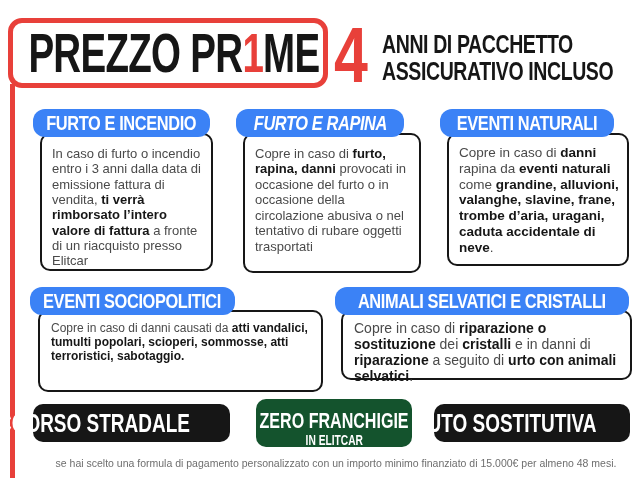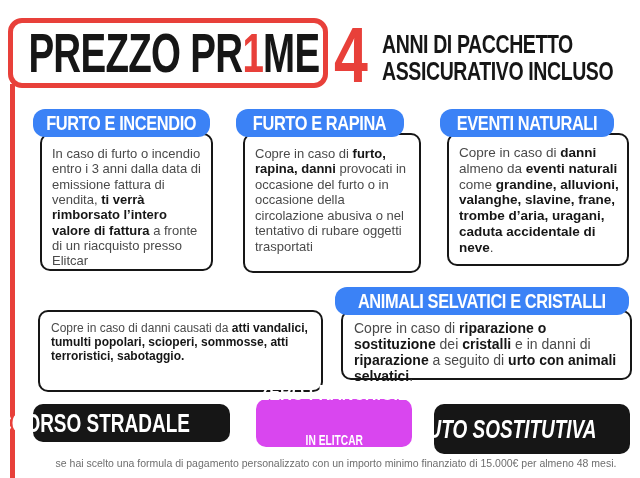--- a/index.html
+++ b/index.html
@@ -42,44 +42,44 @@
   }
   .card .bodybox{
     position:absolute;box-sizing:border-box;background:#fff;border:2px solid #161616;
     border-radius:10px;color:#4a4a4a;
   }
   .card .bodybox b{color:#161616;}
   .card1{left:33px;top:109px;width:180px;height:160px;}
   .card1 .pill{width:177px;}
   .card1 .bodybox{left:7px;top:24px;width:173px;height:138px;padding:11px 7px 20px 10px;font-size:13px;line-height:1.18;}
   .card2{left:236px;top:109px;width:185px;height:160px;}
-  .card2 .pill{width:168px;}
+  .card2 .pill{width:168px;font-style:italic;}
   .card2 .bodybox{left:7px;top:24px;width:178px;height:140px;padding:11px 7px 6px 10px;font-size:13px;line-height:1.19;}
   .card3{left:440px;top:109px;width:189px;height:160px;}
   .card3 .pill{width:174px;}
   .card3 .bodybox{left:7px;top:24px;width:182px;height:133px;padding:10px 6px 6px 10px;font-size:13.5px;line-height:1.17;}
   .card4{left:30px;top:287px;width:293px;height:105px;}
   .card4 .pill{width:205px;}
   .card4 .bodybox{left:8px;top:23px;width:285px;height:82px;padding:9px 8px 6px 11px;font-size:12px;line-height:1.17;}
   .card5{left:335px;top:287px;width:297px;height:95px;}
   .card5 .pill{width:294px;}
   .card5 .bodybox{left:6px;top:23px;width:291px;height:70px;padding:8px 8px 5px 11px;font-size:14px;line-height:1.15;}
   
   .badge{
     position:absolute;background:#161616;border-radius:10px;color:#fff;
     display:flex;align-items:center;justify-content:flex-end;box-sizing:border-box;
   }
   .badge span{display:inline-block;transform:scaleX(0.73);white-space:nowrap;font-weight:bold;}
   .badge-left{left:33px;top:404px;width:197px;height:38px;}
   .badge-left span{font-size:26px;}
-  .badge-right{left:434px;top:404px;width:196px;height:50px;font-style:italic;}
+  .badge-right{left:434px;top:404px;width:196px;height:38px;}
   .badge-right span{font-size:26px;}
   .badge-center{
-    left:256px;top:399px;width:156px;height:48px;background:#d946ef;border-radius:10px;
-    flex-direction:column;line-height:1.02;gap:28px;
+    left:256px;top:399px;width:156px;height:48px;background:#14532d;border-radius:10px;
+    flex-direction:column;line-height:1.02;
   }
   .badge-center .l1{font-size:22px;}
   .badge-center .l2{font-size:14px;}
   
   .footnote{
     position:absolute;left:0;top:457px;width:640px;text-align:center;
     font-size:10.5px;color:#6e6e6e;padding-left:16px;
   }
 </style>
 </head>
@@ -106,24 +106,27 @@
   <div class="card card2">
     <div class="pill">
         <span>FURTO E RAPINA</span>
       </div>
     <div class="bodybox"><span>Copre in caso di </span><b>furto, rapina, danni</b><span> provocati in occasione del furto o in occasione della circolazione abusiva o nel tentativo di rubare oggetti trasportati</span></div>
   </div>
   <div class="card card3">
     <div class="pill">
         <span>EVENTI NATURALI</span>
       </div>
-    <div class="bodybox"><span>Copre in caso di </span><b>danni</b><span> almeno da </span><b>eventi naturali</b><span> come </span><b>grandine, alluvioni, valanghe, slavine, frane, trombe d’aria, uragani, caduta accidentale di neve</b><span>.</span></div>
+    <div class="bodybox"><span>Copre in caso di </span><b>danni</b><span> rapina da </span><b>eventi naturali</b><span> come </span><b>grandine, alluvioni, valanghe, slavine, frane, trombe d’aria, uragani, caduta accidentale di neve</b><span>.</span></div>
   </div>
 
   <div class="card card4">
+    <div class="pill">
+        <span>EVENTI SOCIOPOLITICI</span>
+      </div>
     <div class="bodybox"><span>Copre in caso di danni causati da </span><b>atti vandalici, tumulti popolari, scioperi, sommosse, atti terroristici, sabotaggio.</b></div>
   </div>
   <div class="card card5">
     <div class="pill">
         <span>ANIMALI SELVATICI E CRISTALLI</span>
       </div>
     <div class="bodybox"><span>Copre in caso di </span><b>riparazione o sostituzione</b><span> dei </span><b>cristalli</b><span> e in danni di </span><b>riparazione</b><span> a seguito di </span><b>urto con animali selvatici</b><span>.</span></div>
   </div>
 
   <div class="badge badge-left">

